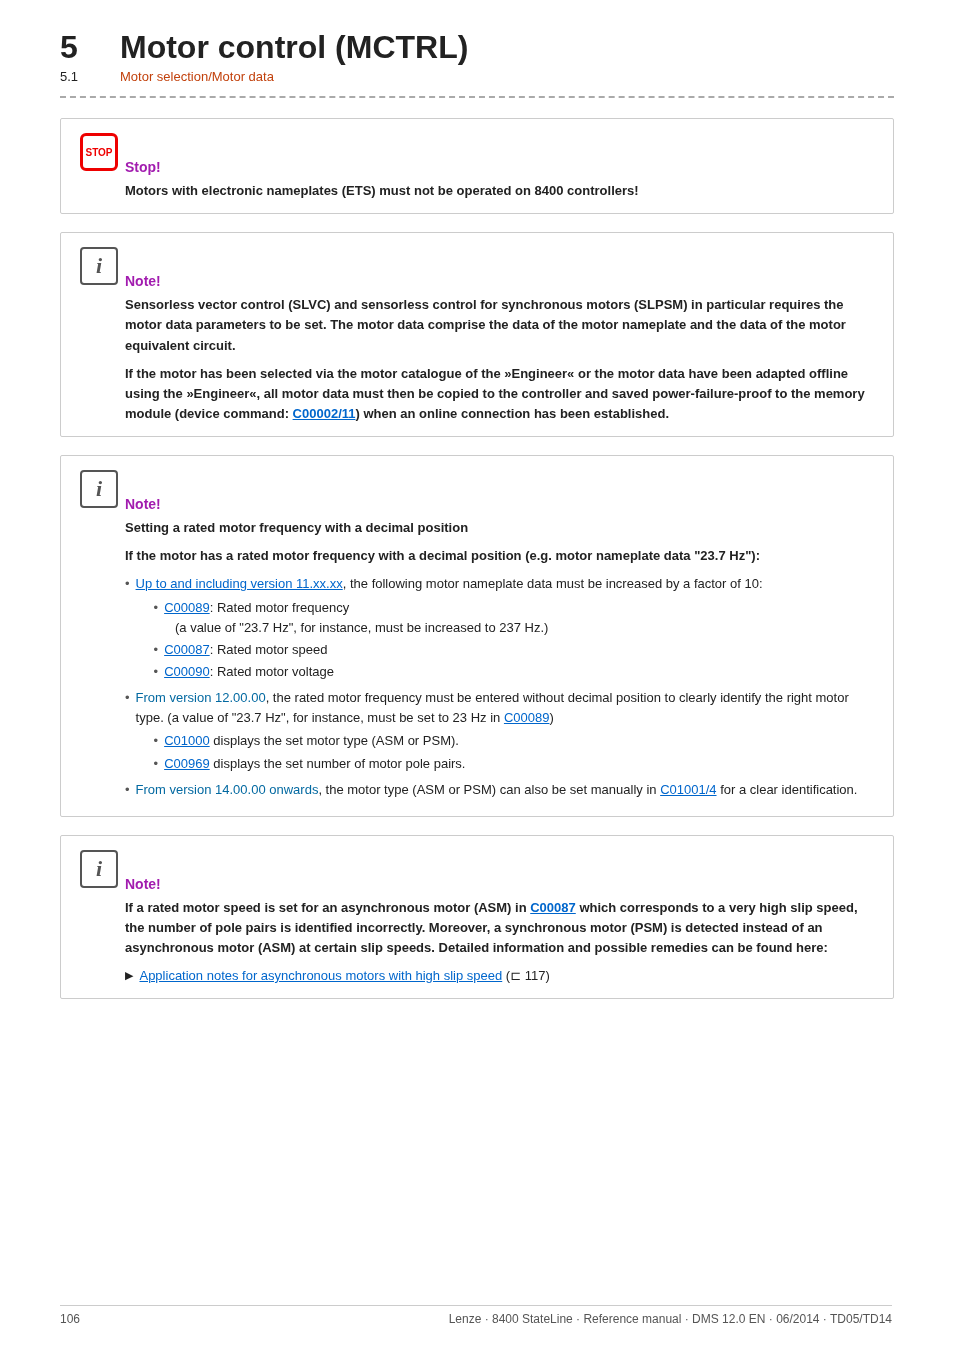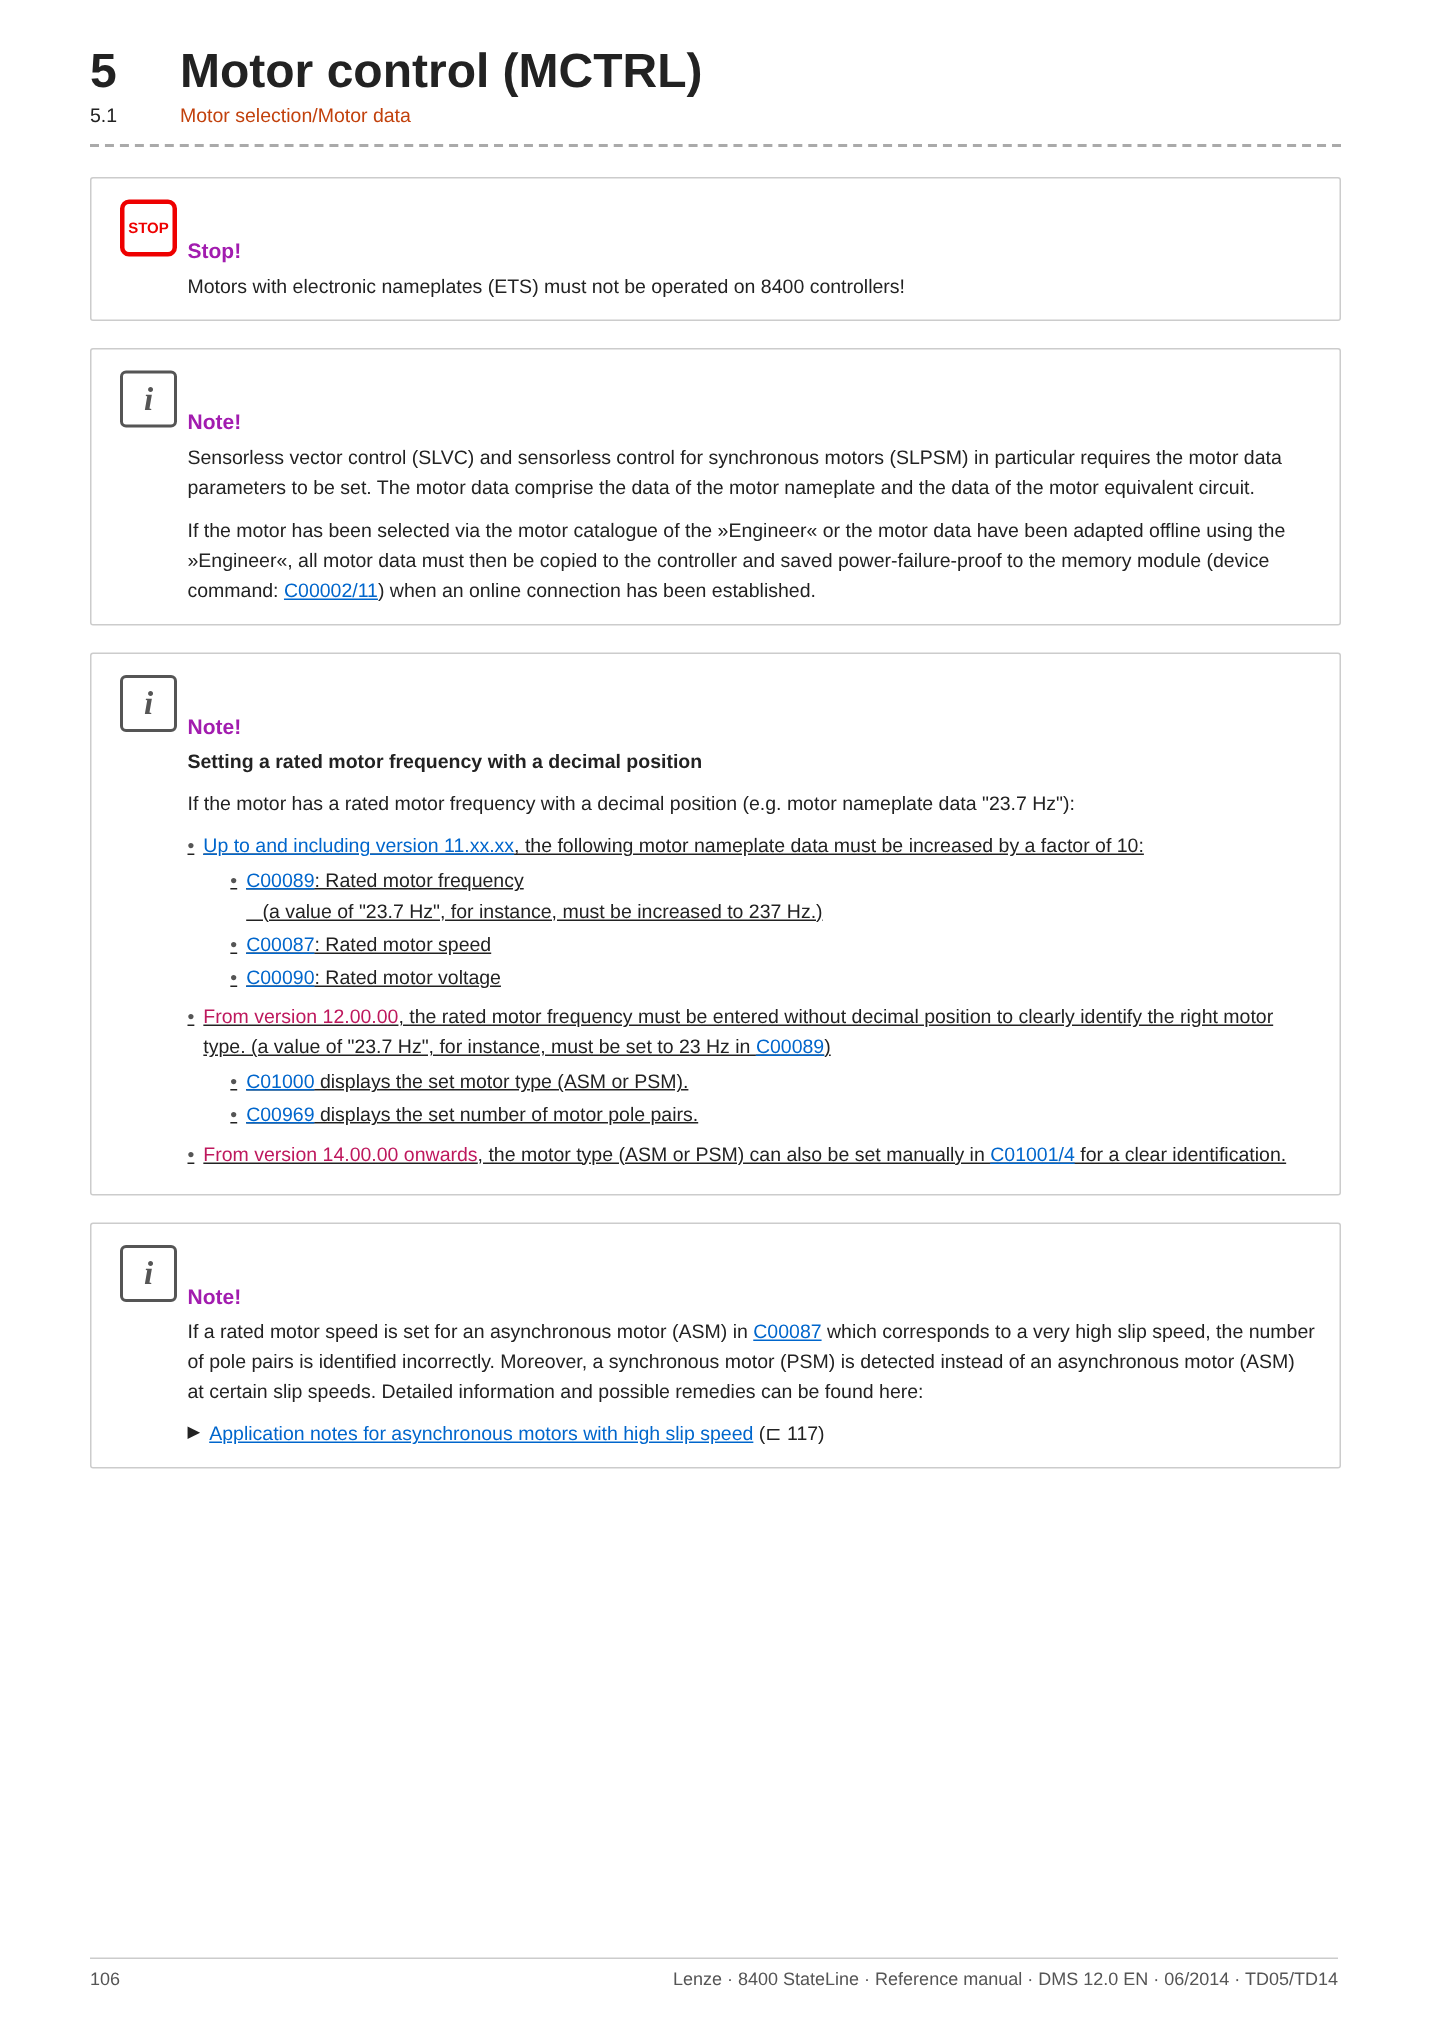--- a/index.html
+++ b/index.html
@@ -125,36 +125,36 @@
     }
 
     .notice-body {
       font-size: 13px;
       line-height: 1.55;
       color: #222;
     }
 
     .notice-body p {
       margin-bottom: 8px;
+      font-weight: bold;
     }
     .notice-body p:last-child {
       margin-bottom: 0;
     }
 
     a {
       color: #0066cc;
       text-decoration: underline;
     }
 
     
     .bullet-list {
       list-style: none;
       padding: 0;
       margin: 4px 0 4px 0;
-      text-decoration: underline;
     }
 
     .bullet-list > li {
       display: flex;
       align-items: flex-start;
       margin-bottom: 3px;
       padding-left: 0;
     }
 
     .bullet-list > li::before {
@@ -175,21 +175,21 @@
       align-items: flex-start;
       margin-bottom: 2px;
     }
 
     .sub-list > li::before {
       content: "•";
       color: #555;
       margin-right: 6px;
       flex-shrink: 0;
     }
-    .colored-orange { color: #be185d; }
+    .colored-orange { color: #0369a1; }
     .colored-blue-link { color: #0066cc; text-decoration: underline; cursor: pointer; }
 
     .sub-heading {
       font-weight: bold;
       font-size: 13px;
       margin-bottom: 6px;
     }
 
     
     .page-footer {

